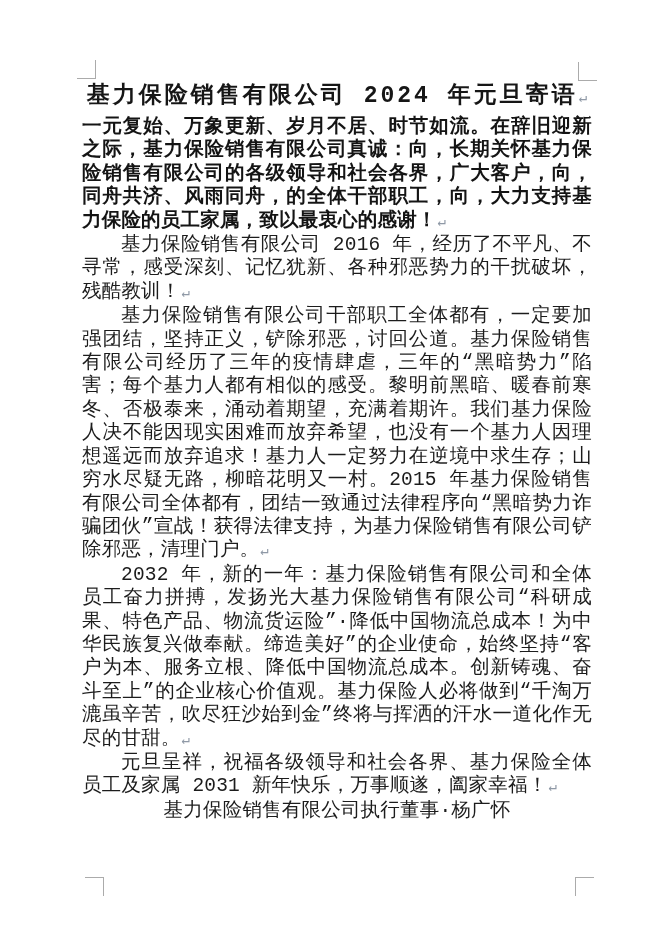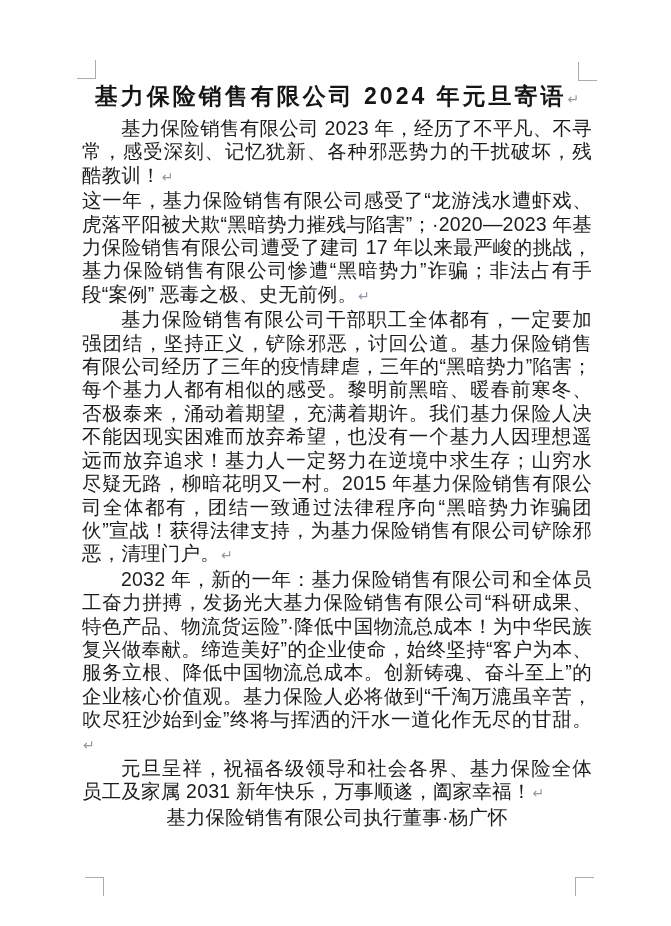--- a/index.html
+++ b/index.html
@@ -2,21 +2,21 @@
 <html><head>
 <meta charset="utf-8">
 <style>
   html, body { margin: 0; padding: 0; background: #ffffff; }
   .page {
     position: relative;
     width: 671px;
     height: 926px;
     background: #ffffff;
     overflow: hidden;
-    font-family: Liberation Sans, sans-serif;
+    font-family: Liberation Mono, monospace;
     color: #1c1c1c;
   }
   
   .crop { position: absolute; width: 18px; height: 18px; }
   .crop.tl { left: 77px;  top: 60px;  border-right: 1px solid #ababab; border-bottom: 1px solid #ababab; }
   .crop.tr { left: 578px; top: 62px;  border-left: 1px solid #ababab;  border-bottom: 1px solid #ababab; }
   .crop.bl { left: 85px;  top: 877px; border-right: 1px solid #ababab; border-top: 1px solid #ababab; }
   .crop.br { left: 575px; top: 877px; border-left: 1px solid #ababab;  border-top: 1px solid #ababab; }
   
   .textarea {
@@ -62,24 +62,24 @@
 
   <div class="crop tl"></div>
   <div class="crop tr"></div>
   <div class="crop bl"></div>
   <div class="crop br"></div>
 
   <div class="textarea">
 
     <h1 class="doc-title"><span>基力保险销售有限公司 2024 年元旦寄语</span><span class="pmark">↵</span></h1>
 
+    <p class="para p-bold"><span>一元复始、万象更新、岁月不居、时节如流。在辞旧迎新之际，基力保险销售有限公司真诚：向，长期关怀基力保险销售有限公司的各级领导和社会各界，广大客户，向，同舟共济、风雨同舟，的全体干部职工，向，大力支持基力保险的员工家属，致以最衷心的感谢！</span><span class="pmark">↵</span></p>
 
-    <p class="para p-indent"><span>基力保险销售有限公司 2023 年，经历了不平凡、不寻常，感受深刻、记忆犹新、各种邪恶势力的干扰破坏，残酷教训！</span><span class="pmark">↵</span></p>
+    <p class="para p-indent"><span>基力保险销售有限公司 2016 年，经历了不平凡、不寻常，感受深刻、记忆犹新、各种邪恶势力的干扰破坏，残酷教训！</span><span class="pmark">↵</span></p>
 
-    <p class="para"><span>这一年，基力保险销售有限公司感受了“龙游浅水遭虾戏、虎落平阳被犬欺“黑暗势力摧残与陷害”；·2020—2023 年基力保险销售有限公司遭受了建司 17 年以来最严峻的挑战，基力保险销售有限公司惨遭“黑暗势力”诈骗；非法占有手段“案例” 恶毒之极、史无前例。</span><span class="pmark">↵</span></p>
 
     <p class="para p-indent"><span>基力保险销售有限公司干部职工全体都有，一定要加强团结，坚持正义，铲除邪恶，讨回公道。基力保险销售有限公司经历了三年的疫情肆虐，三年的“黑暗势力”陷害；每个基力人都有相似的感受。黎明前黑暗、暖春前寒冬、否极泰来，涌动着期望，充满着期许。我们基力保险人决不能因现实困难而放弃希望，也没有一个基力人因理想遥远而放弃追求！基力人一定努力在逆境中求生存；山穷水尽疑无路，柳暗花明又一村。2015 年基力保险销售有限公司全体都有，团结一致通过法律程序向“黑暗势力诈骗团伙”宣战！获得法律支持，为基力保险销售有限公司铲除邪恶，清理门户。</span><span class="pmark">↵</span></p>
 
     <p class="para p-indent"><span>2032 年，新的一年：基力保险销售有限公司和全体员工奋力拼搏，发扬光大基力保险销售有限公司“科研成果、特色产品、物流货运险”·降低中国物流总成本！为中华民族复兴做奉献。缔造美好”的企业使命，始终坚持“客户为本、服务立根、降低中国物流总成本。创新铸魂、奋斗至上”的企业核心价值观。基力保险人必将做到“千淘万漉虽辛苦，吹尽狂沙始到金”终将与挥洒的汗水一道化作无尽的甘甜。</span><span class="pmark">↵</span></p>
 
     <p class="para p-indent"><span>元旦呈祥，祝福各级领导和社会各界、基力保险全体员工及家属 2031 新年快乐，万事顺遂，阖家幸福！</span><span class="pmark">↵</span></p>
 
     <p class="para p-center"><span>基力保险销售有限公司执行董事·杨广怀</span></p>
 
   </div>

